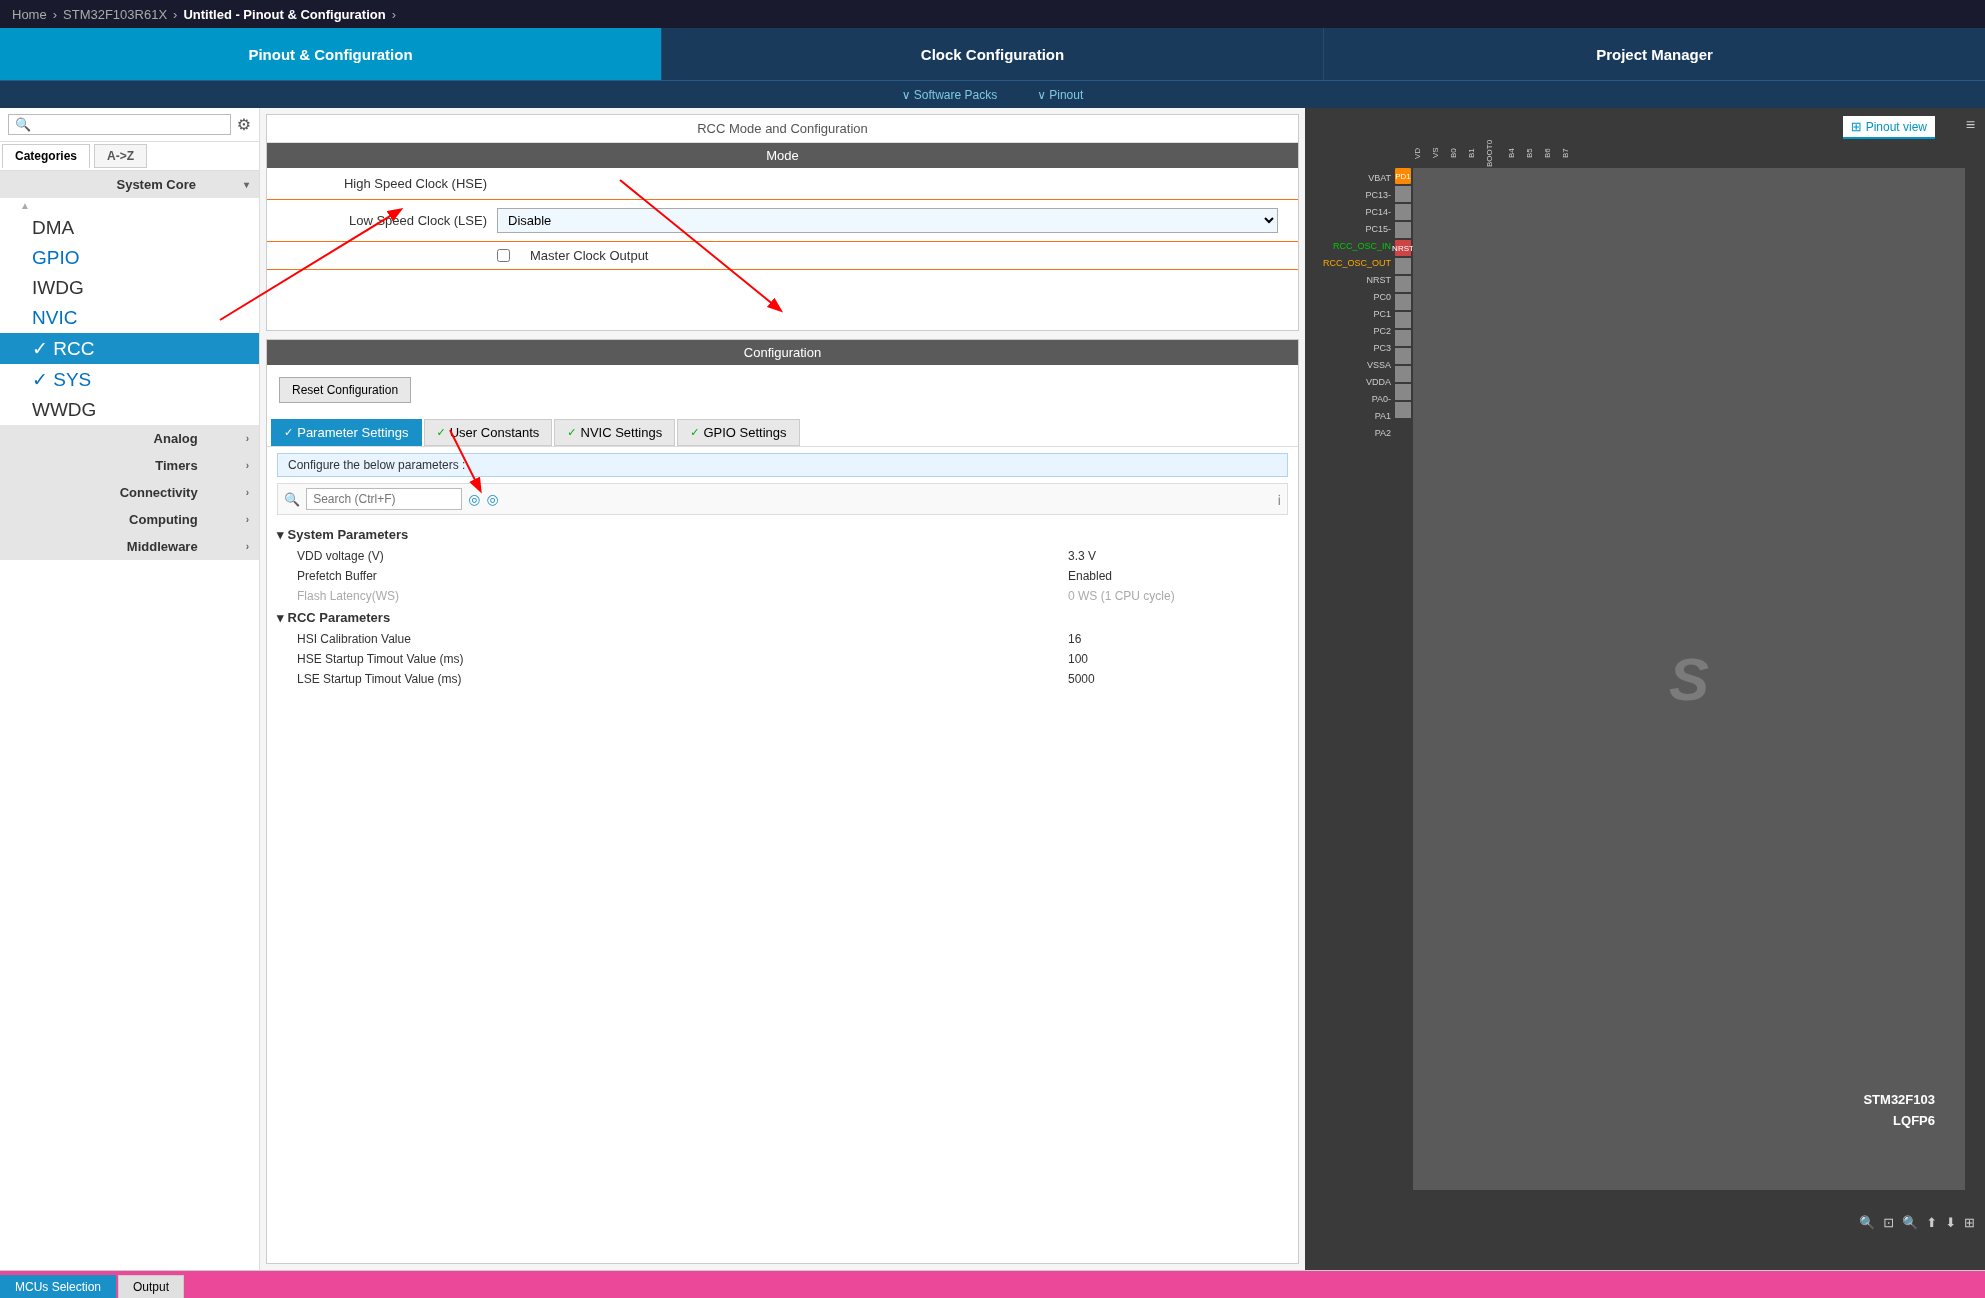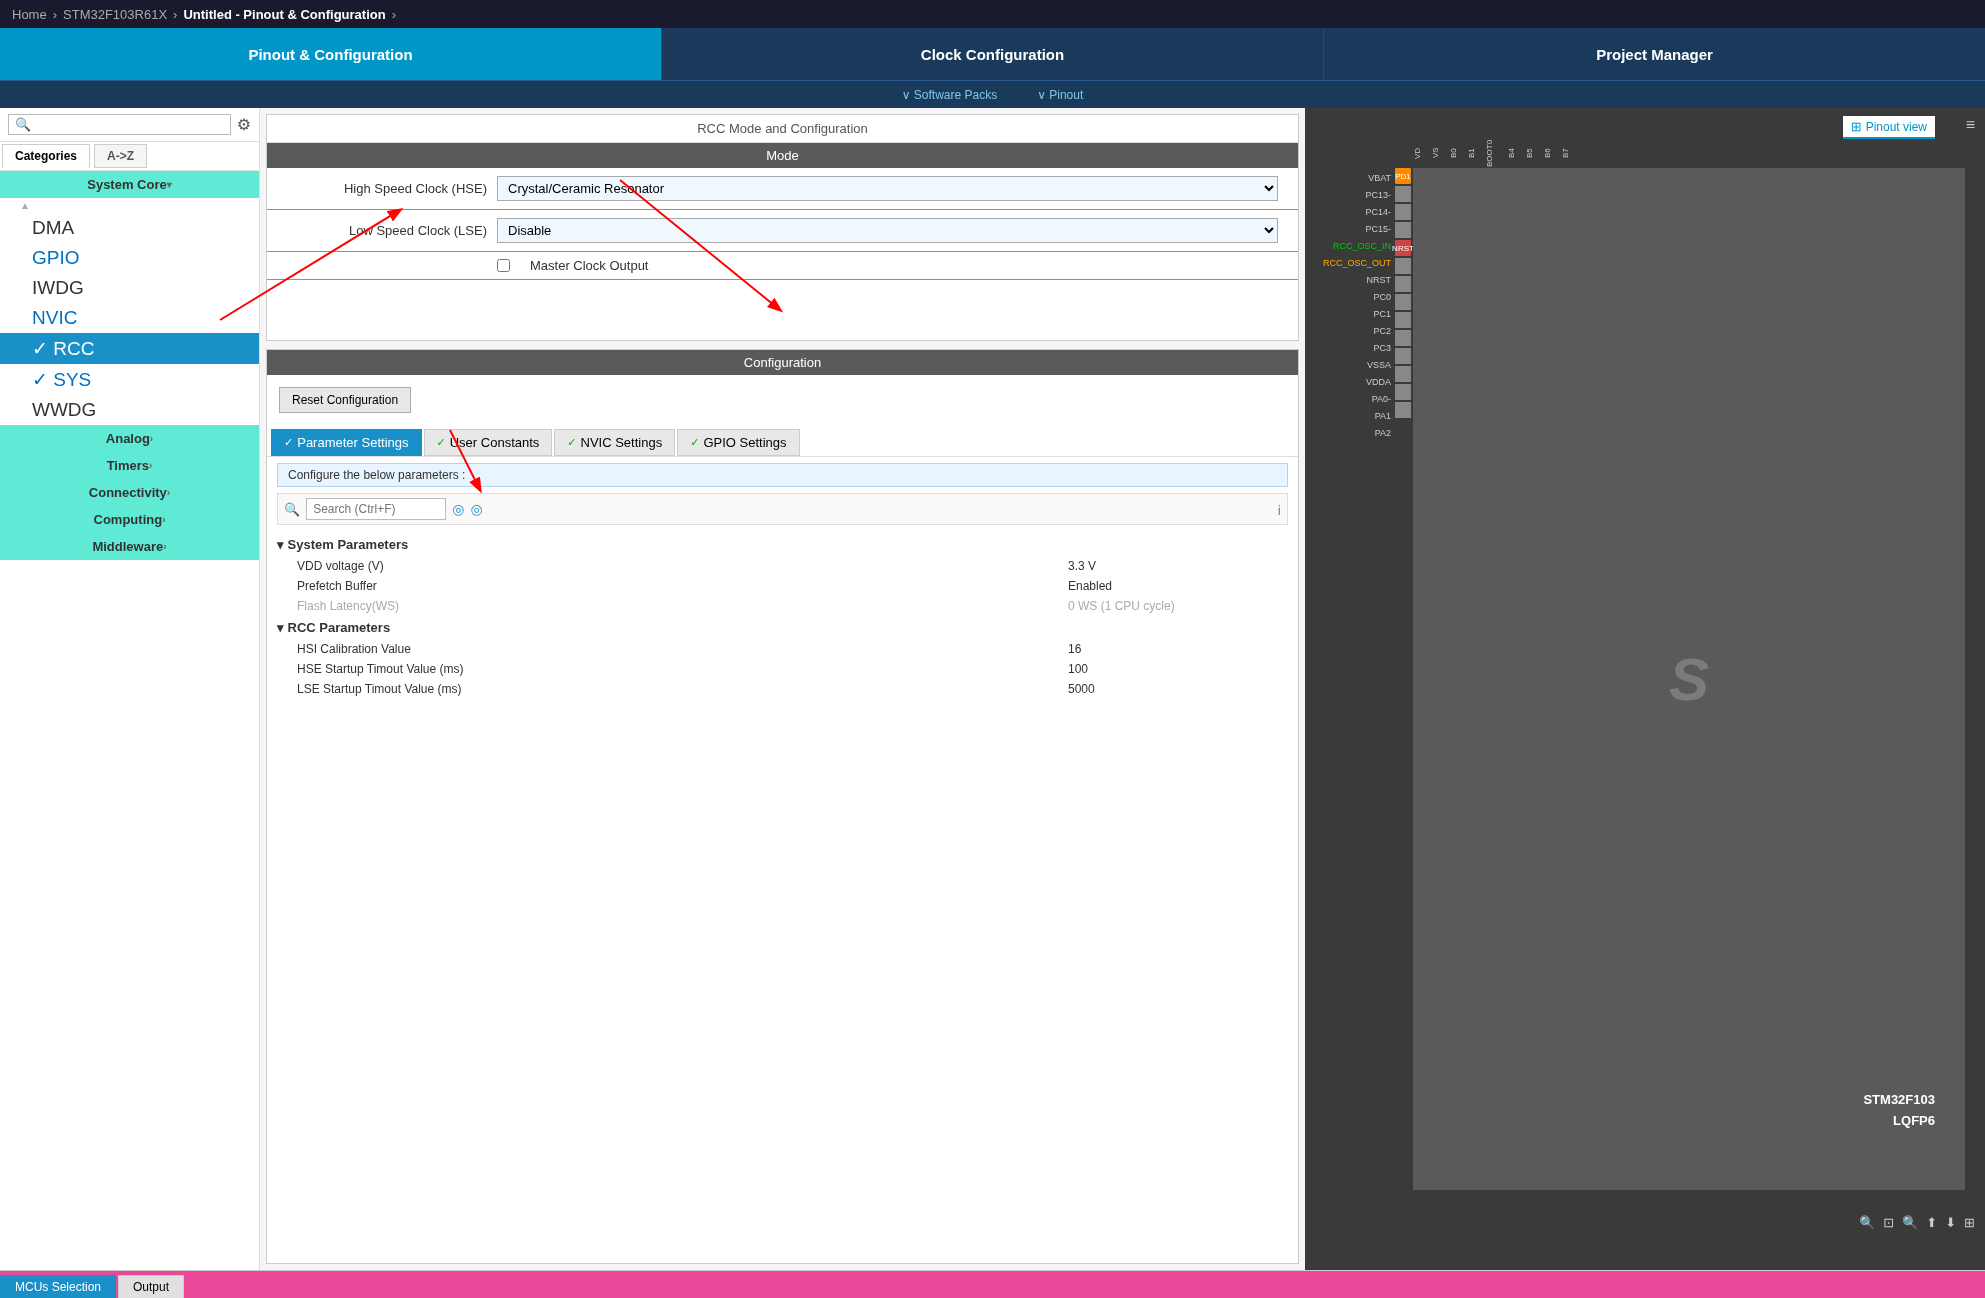--- a/index.html
+++ b/index.html
@@ -116,26 +116,27 @@
     }
     .sidebar-tab.active {
       background: #fff;
       border-bottom: none;
       color: #000;
     }
 
     .sidebar-section {
       display: flex;
       align-items: center;
-      justify-content: center;
+      justify-content: flex-end;
       padding: 6px 10px;
       cursor: pointer;
       font-weight: 600;
       color: #333;
-      background: #5eead4;
+      background: #e5e5e5;
+      gap: 48px;
     }
     .sidebar-section .chevron { font-size: 10px; color: #666; }
 
     .sidebar-item {
       padding: 4px 32px;
       cursor: pointer;
       color: #333;
       font-size: 19px;
     }
     .sidebar-item.selected { background: #1a90c8; color: #fff; }
@@ -260,21 +261,21 @@
       gap: 6px;
       margin-bottom: 8px;
       padding: 4px 6px;
       background: #f9f9f9;
       border: 1px solid #ddd;
     }
     .search-bar-row input {
       border: 1px solid #bbb;
       padding: 3px 6px;
       font-size: 12px;
-      width: 140px;
+      width: 156px;
     }
     .nav-icon { color: #1a90c8; cursor: pointer; font-size: 14px; }
     .info-icon { color: #888; cursor: pointer; font-size: 14px; margin-left: auto; }
 
     .param-section-header {
       font-weight: bold;
       color: #333;
       padding: 4px 0;
       display: flex;
       align-items: center;
@@ -451,25 +452,20 @@
 
   <div class="center-content">
     <div class="center-inner">
 
       <div class="rcc-panel">
         <div class="rcc-title">RCC Mode and Configuration</div>
         <div class="rcc-mode-header">Mode</div>
 
         <div class="mode-row">
           <label>High Speed Clock (HSE)</label>
-          <select>
-            <option>Crystal/Ceramic Resonator</option>
-            <option>Disable</option>
-            <option>BYPASS Clock Source</option>
-          </select>
         </div>
 
         <div class="mode-row">
           <label>Low Speed Clock (LSE)</label>
           <select>
             <option>Disable</option>
             <option>Crystal/Ceramic Resonator</option>
             <option>BYPASS Clock Source</option>
           </select>
         </div>

